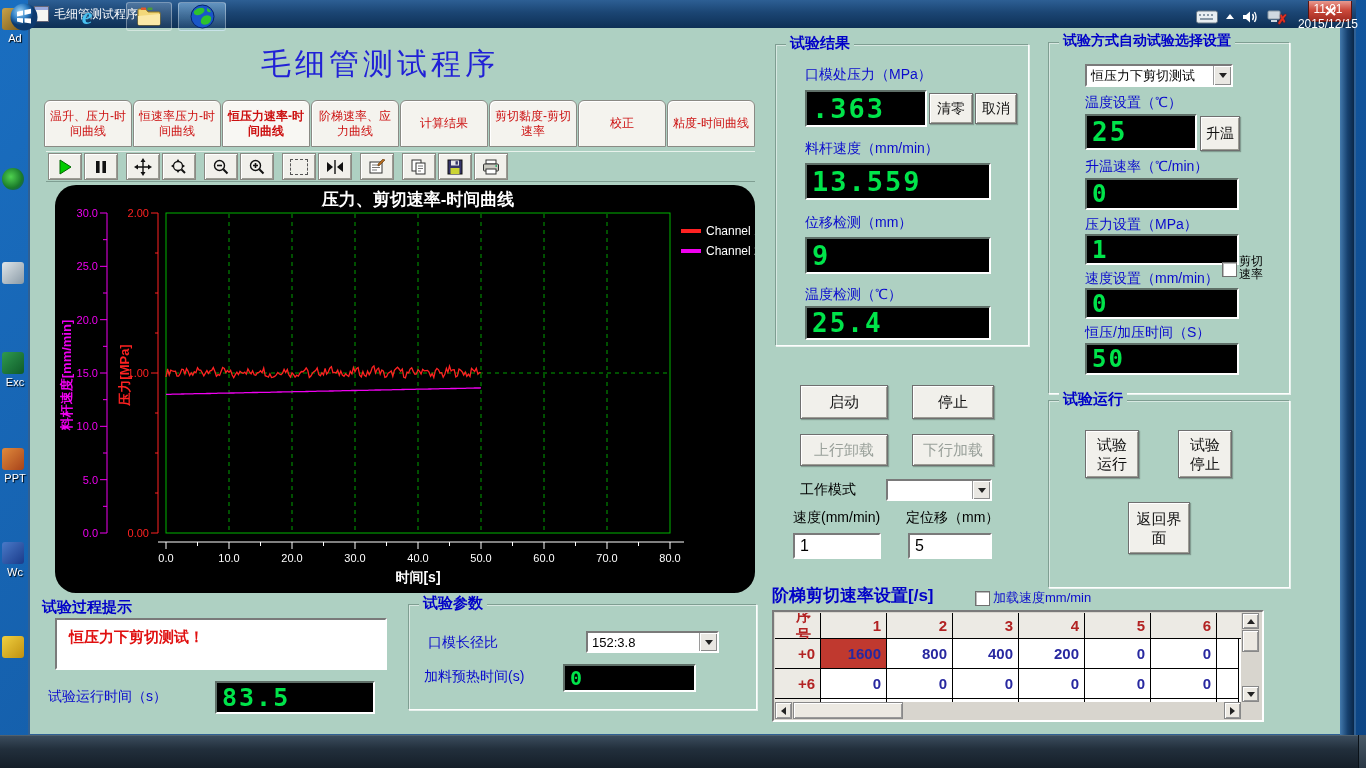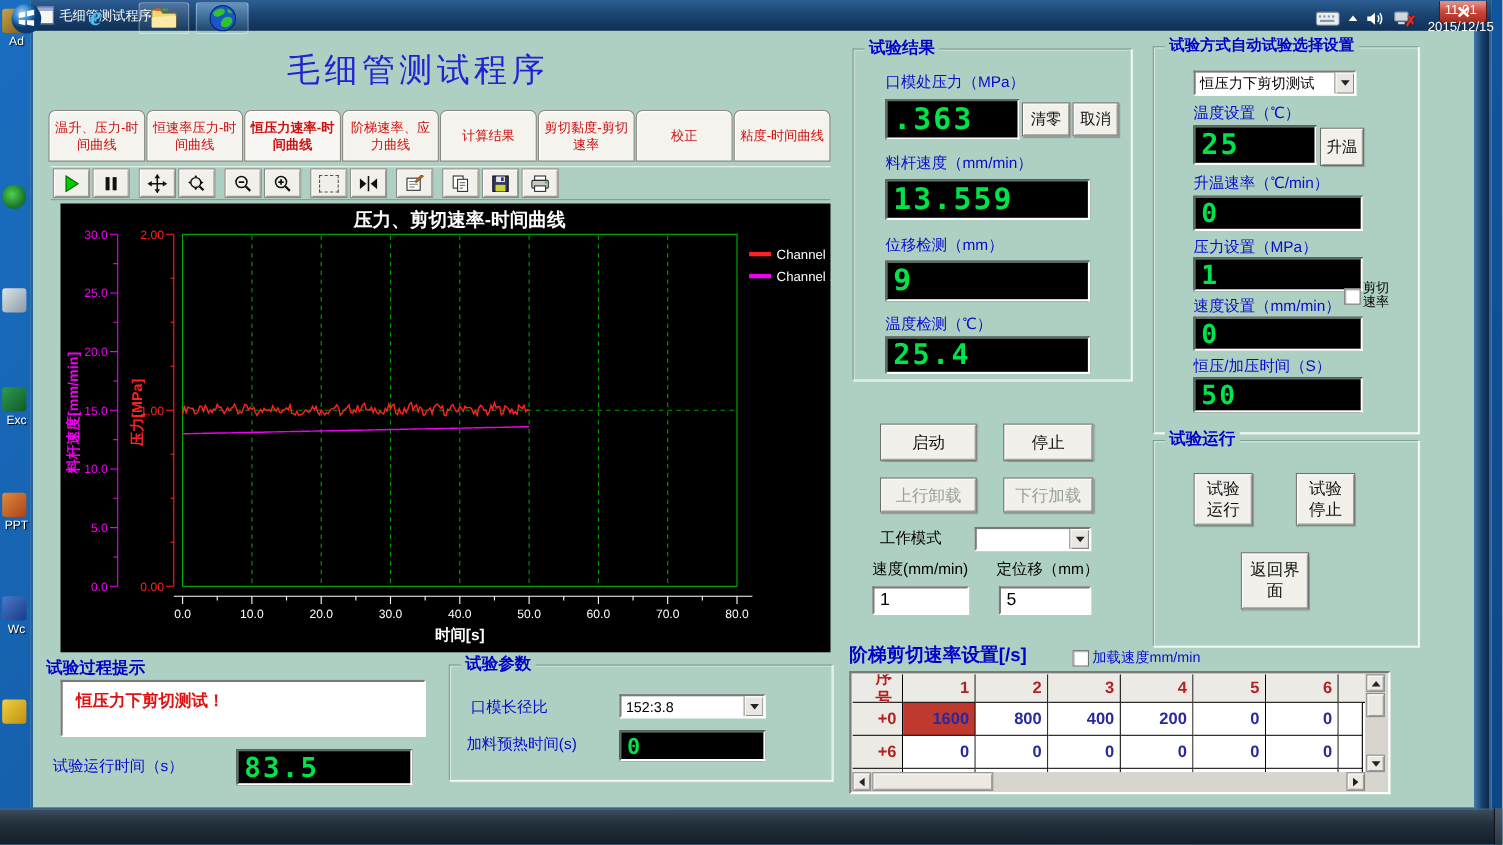--- a/index.html
+++ b/index.html
@@ -57,21 +57,21 @@
     color:#cc1010;font-size:12px;display:flex;align-items:center;justify-content:center;
     text-align:center;line-height:15px;padding:1px 2px;box-shadow:inset 1px 1px 0 #fff;}
   .tab.active{font-weight:bold;z-index:2;background:#f8f7f3;}
   .toolbar{position:absolute;left:46px;top:151px;width:709px;height:31px;
     border-top:1px solid #e8f2ec;border-bottom:1px solid #7f9e92;display:flex;align-items:center;padding-left:2px;box-sizing:border-box;}
   .tbtn{width:34px;height:27px;background:#f1f0eb;border:1px solid #8a8a84;
     box-shadow:inset 1px 1px 0 #fff, inset -1px -1px 0 #9c9c94;margin-right:2px;
     display:flex;align-items:center;justify-content:center;box-sizing:border-box;}
   .tgap{width:6px;}
   
-  .chart{position:absolute;left:55px;top:185px;width:700px;height:408px;background:#000;overflow:hidden;}
+  .chart{position:absolute;left:55px;top:185px;width:700px;height:408px;background:#000;overflow:hidden;border-radius:21px;}
   
   .hintbox{position:absolute;left:55px;top:618px;width:332px;height:52px;background:#fff;
     border:2px solid;border-color:#7a7a7a #fff #fff #7a7a7a;box-sizing:border-box;}
   .hintbox .msg{color:#e01010;font-weight:bold;font-size:15px;padding:8px 0 0 12px;}
   
   .steptable{position:absolute;left:772px;top:610px;width:492px;height:112px;background:#d8d5ce;
     border:2px solid;border-color:#7a7a7a #fff #fff #7a7a7a;box-sizing:border-box;}
   .st-grid{position:absolute;left:1px;top:1px;width:466px;height:89px;overflow:hidden;
     display:grid;grid-template-columns:46px repeat(6,66px) 22px;grid-auto-rows:min-content;background:#fff;}
   .st-cell{border-right:1px solid #000;border-bottom:1px solid #000;font-size:15px;
@@ -359,21 +359,21 @@
   <div class="hintbox">
     <div class="msg">恒压力下剪切测试！</div>
   </div>
   <div class="lbl" style="left:48px;top:688px">试验运行时间（s）</div>
   <div class="led" style="left:215px;top:681px;width:160px;height:33px;font-size:25px">83.5</div>
 
   <div class="gb" style="left:408px;top:604px;width:347px;height:104px">
     <div class="gb-title">试验参数</div>
   </div>
   <div class="lbl" style="left:428px;top:634px">口模长径比</div>
-  <div class="combo" style="left:563px;top:631px;width:133px;height:22px">
+  <div class="combo" style="left:586px;top:631px;width:133px;height:22px">
     <div class="val">152:3.8</div>
     <div class="drop">
         <div class="arrow-down"></div>
       </div>
   </div>
   <div class="lbl" style="left:424px;top:668px">加料预热时间(s)</div>
   <div class="led" style="left:563px;top:664px;width:133px;height:28px;font-size:20px">0</div>
 
   <div class="gb" style="left:775px;top:44px;width:252px;height:300px">
     <div class="gb-title">试验结果</div>

